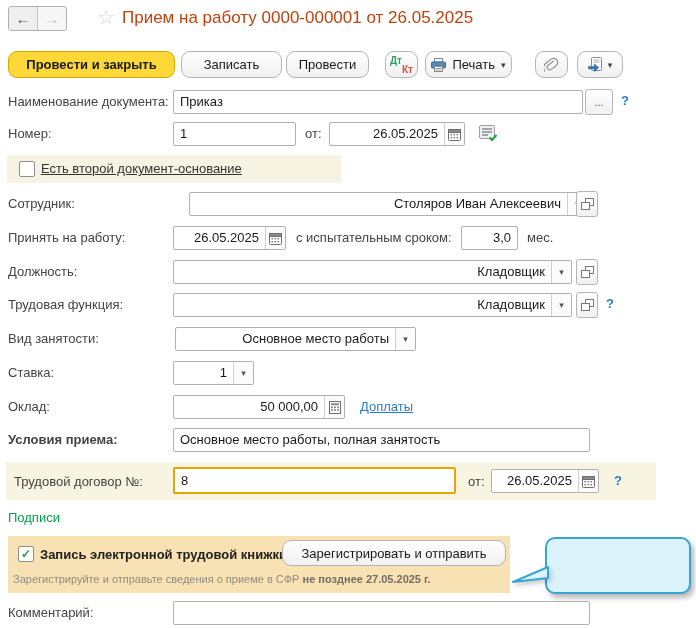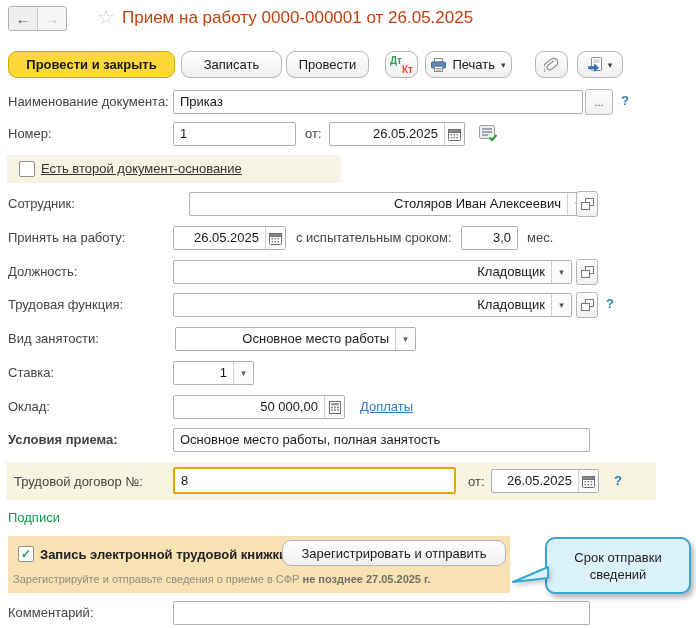--- a/index.html
+++ b/index.html
@@ -290,19 +290,18 @@
       <span>Зарегистрируйте и отправьте сведения о приеме в СФР</span> <b>не позднее 27.05.2025 г.</b>
     </div>
   </div>
 
   <div class="callout">
     <span class="tail">
       <svg width="37" height="20" viewBox="0 0 37 20">
           <polygon points="36,1 1,16 36,12" fill="#dcf2fb" stroke="#36a6d1" stroke-width="2" stroke-linejoin="round"></polygon>
         </svg>
     </span>
-    <span>Срок отправки сведений</span>
   </div>
 
   <div class="lbl" style="left:8px; top:605px;">Комментарий:</div>
   <div class="inp" style="left:173px; top:601px; width:417px;"></div>
 
 </div>
 
 </body></html>

